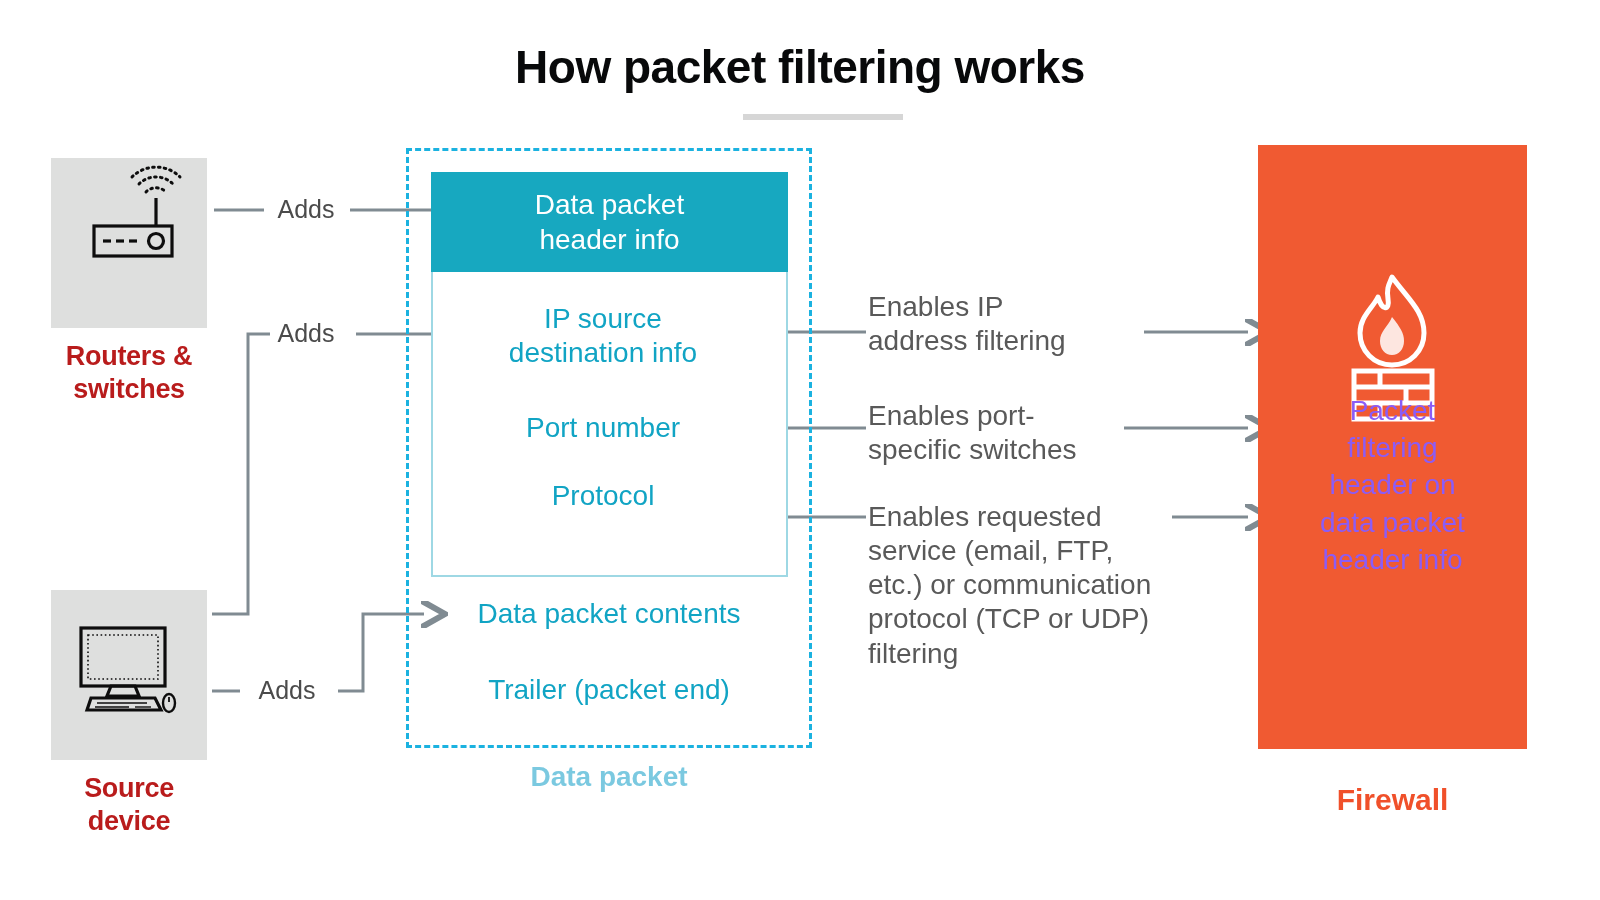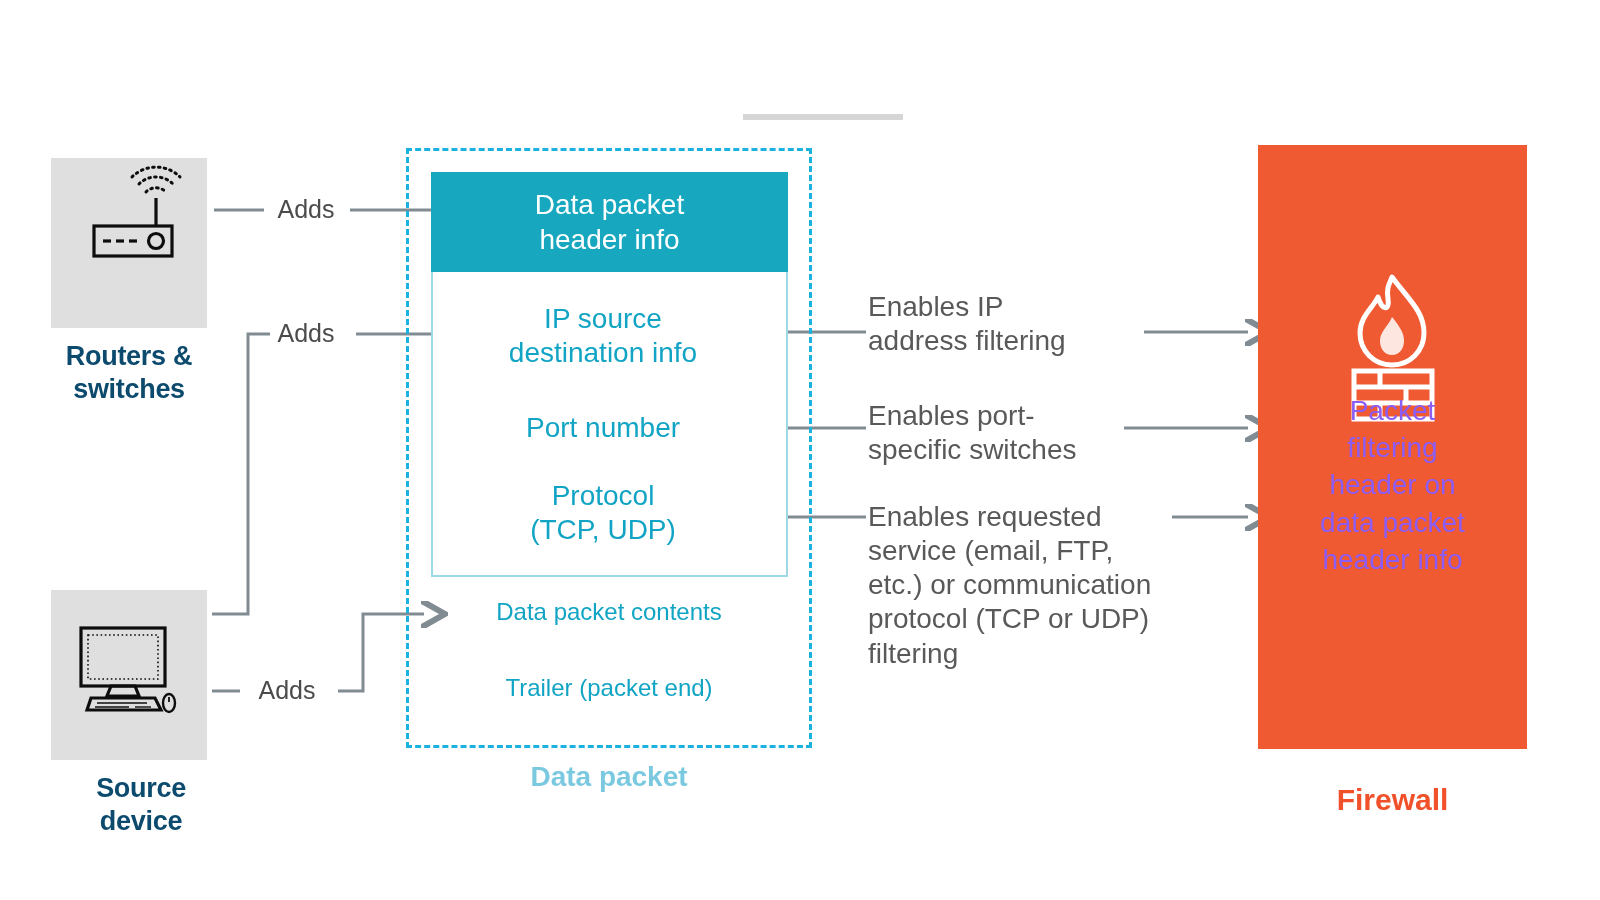--- a/index.html
+++ b/index.html
@@ -21,25 +21,25 @@
   }
 
   
   .device-box{
     background:#dedfde;
   }
   #router-box{left:51px;top:158px;width:156px;height:170px;}
   #source-box{left:51px;top:590px;width:156px;height:170px;}
 
   .device-label{
-    text-align:center;font-weight:bold;color:#0c4a6e;font-size:27px;
+    text-align:center;font-weight:bold;color:#b91c1c;font-size:27px;
     line-height:1.22;letter-spacing:-0.3px;
   }
   #router-label{left:0px;top:340px;width:258px;}
-  #source-label{left:12px;top:772px;width:258px;}
+  #source-label{left:0px;top:772px;width:258px;}
 
   
   #packet-dashed{
     left:406px;top:148px;width:406px;height:600px;
     border:3px dashed #1bb2e0;box-sizing:border-box;
   }
   #packet-header{
     left:431px;top:172px;width:357px;height:100px;
     background:#17a8c0;color:#ffffff;
     display:flex;align-items:center;justify-content:center;text-align:center;
@@ -51,21 +51,21 @@
     background:#ffffff;
   }
   .packet-field{
     color:#11a4c4;font-size:28px;line-height:1.22;text-align:center;
     width:320px;left:443px;
   }
   #field-ip{top:302px;}
   #field-port{top:411px;}
   #field-proto{top:479px;}
   .packet-outer-field{
-    color:#11a4c4;font-size:24px;line-height:1.22;text-align:center;
+    color:#11a4c4;font-size:28px;line-height:1.22;text-align:center;
     width:406px;left:406px;
   }
   #field-contents{top:597px;}
   #field-trailer{top:673px;}
 
   #packet-caption{
     left:406px;top:761px;width:406px;text-align:center;
     color:#7bc9e0;font-weight:bold;font-size:28px;
   }
 
@@ -97,20 +97,21 @@
   #adds-2{left:251px;top:319px;}
   #adds-3{left:232px;top:676px;}
 
   svg.overlay{position:absolute;left:0;top:0;width:1600px;height:900px;pointer-events:none;}
 </style>
 </head>
 <body>
 
 <div class="stage">
 
+  <div class="abs" id="title">How packet filtering works</div>
   <div class="abs" id="title-rule"></div>
 
   <svg class="overlay" viewBox="0 0 1600 900">
     <defs>
       <marker id="arrow" markerWidth="9" markerHeight="9" refX="1" refY="4.5" orient="auto">
         <path d="M0,0 L8,4.5 L0,9" fill="none" stroke="#808b92" stroke-width="2"></path>
       </marker>
     </defs>
 
     <line x1="214" y1="210" x2="264" y2="210" stroke="#808b92" stroke-width="3"></line>
@@ -195,21 +196,20 @@
 
   <div class="abs packet-field" id="field-ip">
     <div>IP source</div>
     <div>destination info</div>
   </div>
   <div class="abs packet-field" id="field-port">
     <div>Port number</div>
   </div>
   <div class="abs packet-field" id="field-proto">
     <div>Protocol</div>
-    <div>(TCP, UDP)</div>
   </div>
 
   <div class="abs packet-outer-field" id="field-contents">Data packet contents</div>
   <div class="abs packet-outer-field" id="field-trailer">Trailer (packet end)</div>
 
   <div class="abs" id="packet-caption">Data packet</div>
 
   <div class="abs annot" id="annot-1">
     <div>Enables IP</div>
     <div>address filtering</div>

